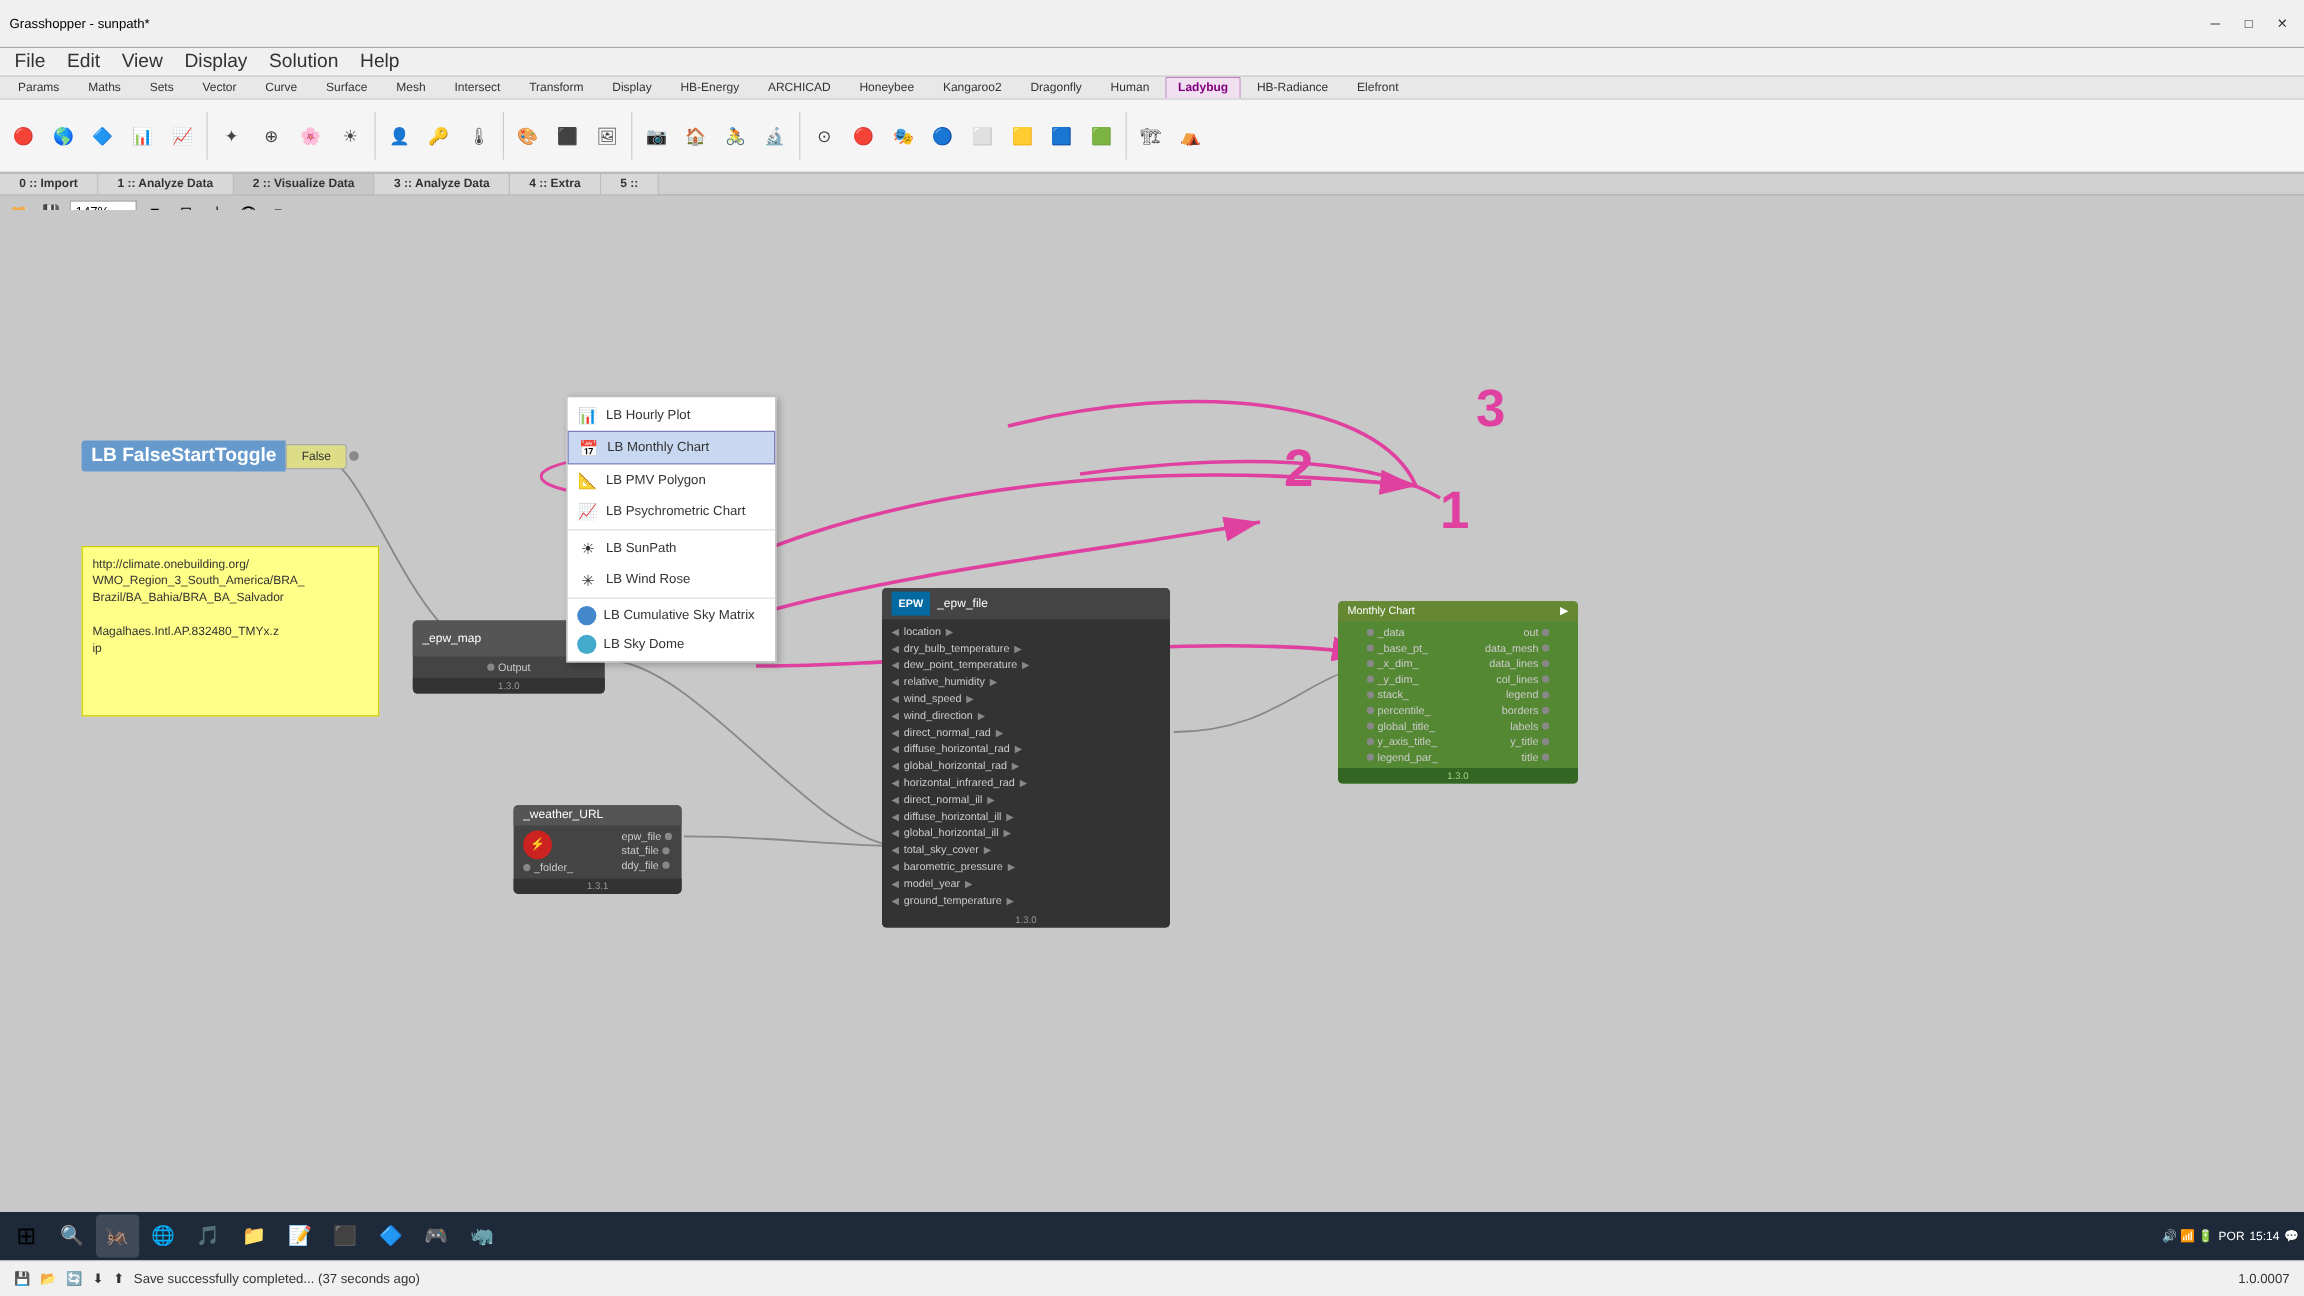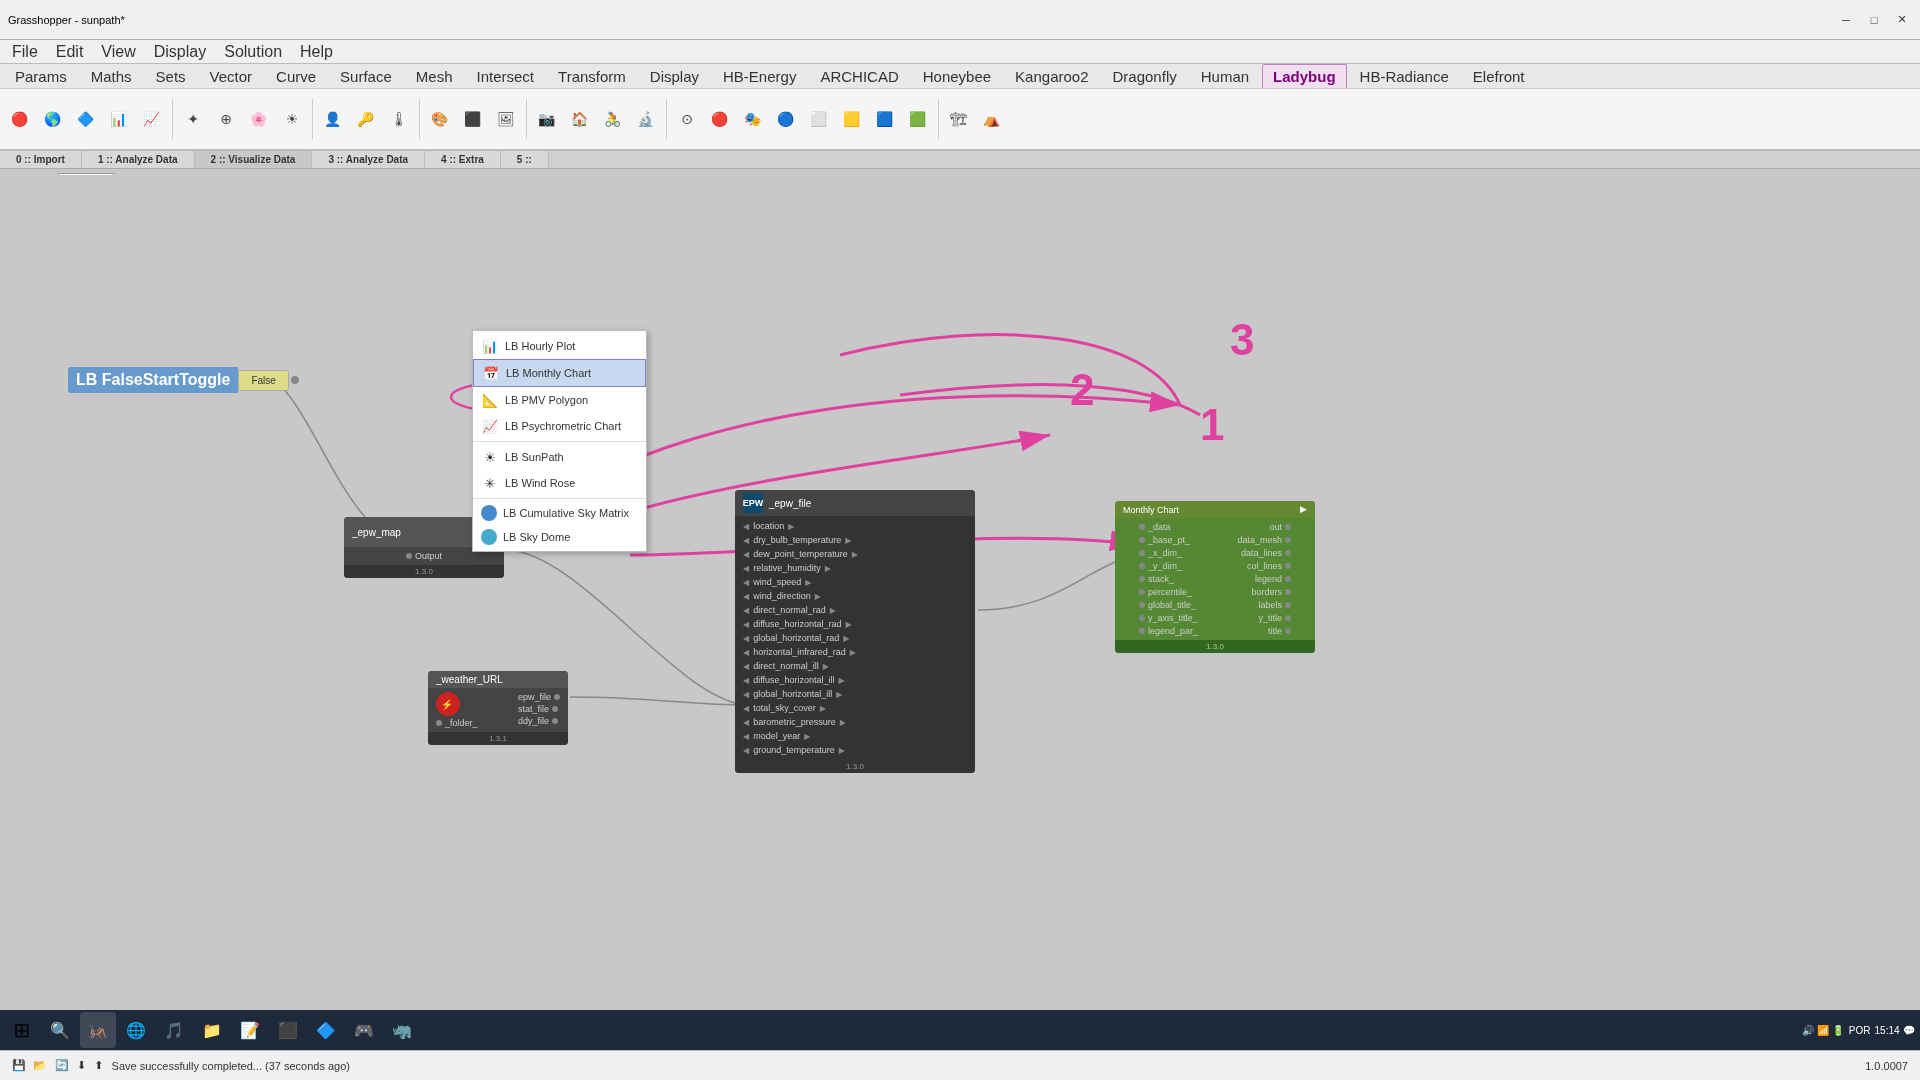--- a/index.html
+++ b/index.html
@@ -43,21 +43,21 @@
     }
     #ribbon-tabs {
       display: flex;
       padding: 0 4px;
       background: #e8e8e8;
       border-bottom: 1px solid #ccc;
       gap: 2px;
     }
     .ribbon-tab {
       padding: 3px 10px;
-      font-size: 15px;
+      font-size: 10px;
       cursor: pointer;
       color: #333;
       border: 1px solid transparent;
       border-bottom: none;
       border-radius: 2px 2px 0 0;
     }
     .ribbon-tab.active { background: #f5f5f5; border-color: #bbb; }
     .ribbon-tab.ladybug { background: #f0e0f0; border-color: #c080c0; color: #800080; font-weight: bold; }
 
     #ribbon-tools {
@@ -305,23 +305,23 @@
     .epw-data-header {
       background: #444;
       padding: 3px 8px;
       border-radius: 4px 4px 0 0;
       font-size: 10px;
       display: flex;
       align-items: center;
       gap: 6px;
     }
     .epw-icon-red {
-      width: 20px;
+      width: 32px;
       height: 20px;
-      background: #0c4a6e;
+      background: #0369a1;
       display: flex;
       align-items: center;
       justify-content: center;
       font-size: 9px;
       color: white;
       font-weight: bold;
       text-align: right;
     }
     .epw-data-ports {
       padding: 4px 8px;
@@ -545,20 +545,23 @@
 
     <defs>
       <marker id="arrow-pink" markerWidth="10" markerHeight="7" refX="10" refY="3.5" orient="auto">
         <polygon points="0 0, 10 3.5, 0 7" fill="#e040a0"></polygon>
       </marker>
     </defs>
 
     <ellipse cx="543" cy="222" rx="92" ry="18" stroke="#e040a0" stroke-width="2.5" fill="none"></ellipse>
   </svg>
 
+  <div id="note-yellow">
+    <span>http://climate.onebuilding.org/<br>WMO_Region_3_South_America/BRA_<br>Brazil/BA_Bahia/BRA_BA_Salvador<br><br>Magalhaes.Intl.AP.832480_TMYx.z<br>ip</span>
+  </div>
 
   <div id="false-toggle">
     <div class="toggle-label">LB FalseStartToggle</div>
     <div class="toggle-value">False</div>
     <div class="toggle-output"></div>
   </div>
 
   <div id="epw-map-node">
     <div class="epw-map-header">
       <span>_epw_map</span>

